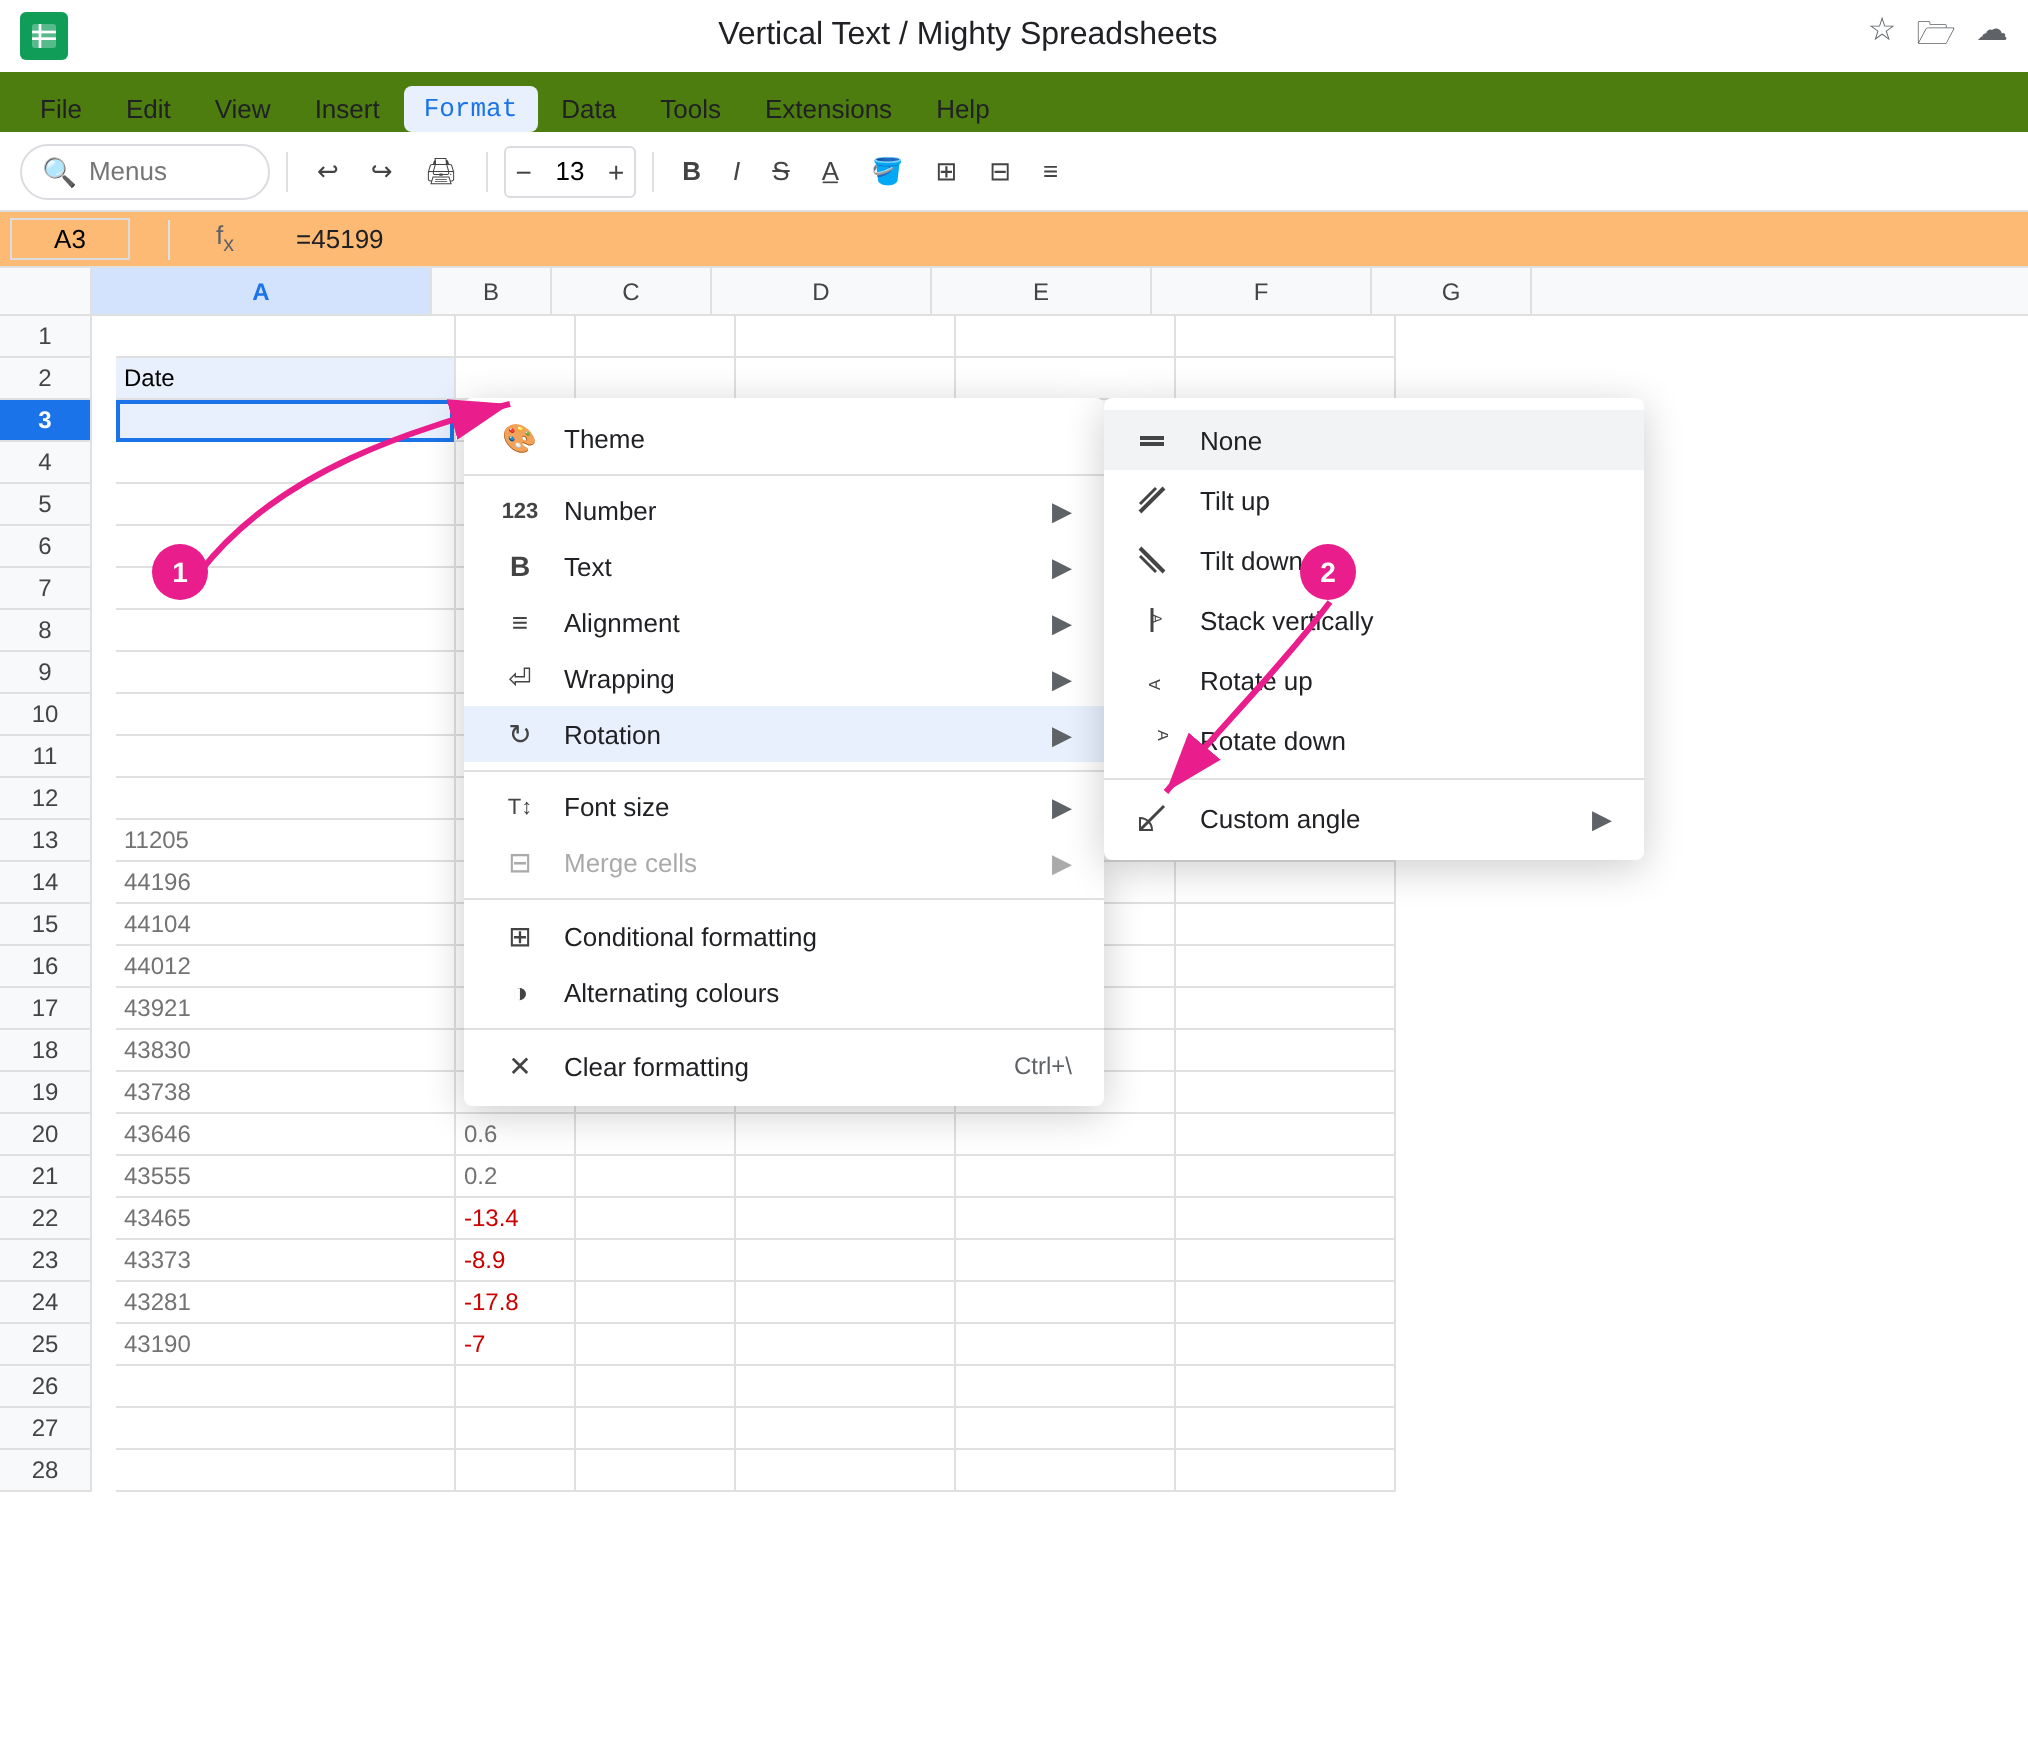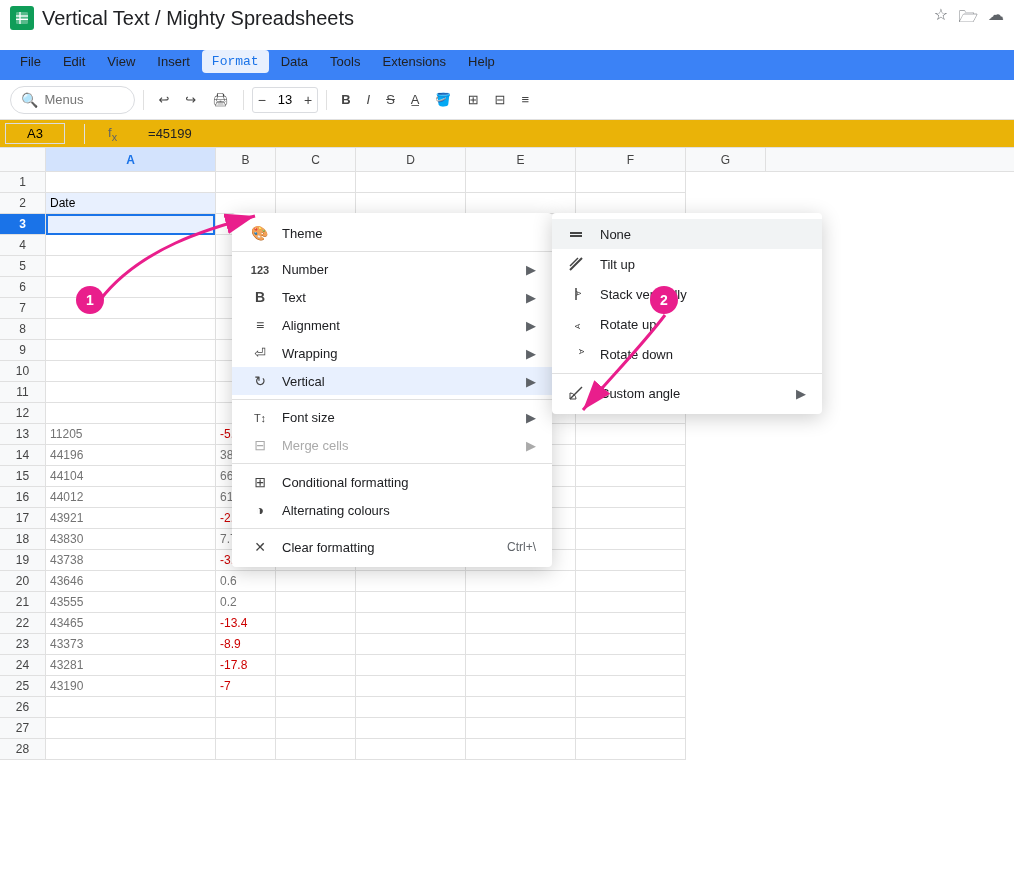--- a/index.html
+++ b/index.html
@@ -5,48 +5,48 @@
     * { margin: 0; padding: 0; box-sizing: border-box; }
     body { font-family: Arial, sans-serif; font-size: 13px; background: #fff; width: 1014px; height: 881px; overflow: hidden; }
 
     
     .title-bar {
       display: flex; align-items: center; padding: 4px 10px; height: 36px;
       background: #fff; gap: 8px;
     }
     .app-icon { width: 24px; height: 24px; background: #0f9d58; border-radius: 3px; display: flex; align-items: center; justify-content: center; }
     .app-icon svg { width: 16px; height: 16px; }
-    .title-text { font-size: 20px; color: #202124; flex: 1; }
+    .title-text { font-size: 16px; color: #202124; flex: 1; text-align: center; }
     .title-icons { display: flex; gap: 10px; color: #5f6368; font-size: 16px; }
 
     
     .menu-bar {
-      display: flex; align-items: flex-start; padding: 0 10px; height: 30px;
-      background: #3b82f6; gap: 2px; margin-top: 14px;
+      display: flex; align-items: flex-end; padding: 0 10px; height: 30px;
+      background: #4d7c0f; gap: 2px;
     }
     .menu-item { padding: 4px 10px; font-size: 13px; color: #202124; cursor: pointer; border-radius: 4px; }
     .menu-item.format-active { background: #e8f0fe; color: #1a73e8; font-family: Liberation Mono, monospace; }
 
     
     .toolbar {
       display: flex; align-items: center; padding: 3px 10px; height: 40px;
       background: #fff; border-bottom: 1px solid #e0e0e0; gap: 4px;
     }
     .toolbar-btn { padding: 4px 6px; cursor: pointer; border-radius: 4px; color: #444; font-size: 13px; border: none; background: transparent; }
     .toolbar-divider { width: 1px; height: 20px; background: #e0e0e0; margin: 0 4px; }
     .search-box { display: flex; align-items: center; border: 1px solid #dadce0; border-radius: 20px; padding: 2px 10px; gap: 6px; height: 28px; }
     .search-box input { border: none; outline: none; font-size: 13px; width: 80px; background: transparent; }
     .font-size-box { display: flex; align-items: center; border: 1px solid #dadce0; border-radius: 3px; height: 26px; }
     .font-size-btn { padding: 0 5px; cursor: pointer; font-size: 14px; color: #444; border: none; background: transparent; height: 100%; }
     .font-size-val { padding: 0 5px; font-size: 13px; min-width: 28px; text-align: center; }
 
     
     .formula-bar {
       display: flex; align-items: center; height: 28px; border-bottom: 1px solid #e0e0e0;
-      background: #eab308; padding: 0 5px; gap: 19px; justify-content: space-between;
+      background: #fdba74; padding: 0 5px; gap: 19px; justify-content: space-between;
     }
     .cell-ref { width: 60px; text-align: center; border: 1px solid #dadce0; padding: 2px 5px; font-size: 13px; }
     .formula-divider { width: 1px; height: 20px; background: #e0e0e0; }
     .formula-input { flex: 1; font-size: 13px; color: #202124; padding-left: 8px; }
 
     
     .sheet-container { position: relative; display: flex; flex-direction: column; }
 
     
     .col-headers { display: flex; height: 24px; background: #f8f9fa; border-bottom: 1px solid #e0e0e0; }
@@ -213,21 +213,21 @@
       <div class="row-num">21</div>
       <div class="row-num">22</div>
       <div class="row-num">23</div>
       <div class="row-num">24</div>
       <div class="row-num">25</div>
       <div class="row-num">26</div>
       <div class="row-num">27</div>
       <div class="row-num">28</div>
     </div>
 
-    <div class="grid-col" style="width:170px;">
+    <div class="grid-col" style="width:170px;margin-left:12px;">
       <div class="cell"></div>
       <div class="cell header-cell">Date</div>
       <div class="cell selected"></div>
       <div class="cell"></div>
       <div class="cell"></div>
       <div class="cell"></div>
       <div class="cell"></div>
       <div class="cell"></div>
       <div class="cell"></div>
       <div class="cell"></div>
@@ -425,21 +425,21 @@
       <span class="label">Alignment</span>
       <span class="arrow">▶</span>
     </div>
     <div class="menu-option">
       <span class="icon">⏎</span>
       <span class="label">Wrapping</span>
       <span class="arrow">▶</span>
     </div>
     <div class="menu-option active-item">
       <span class="icon">↻</span>
-      <span class="label">Vertical</span>
+      <span class="label">Rotation</span>
       <span class="arrow">▶</span>
     </div>
     <div class="menu-divider"></div>
     <div class="menu-option">
       <span class="icon" style="font-size:11px;">T↕</span>
       <span class="label">Font size</span>
       <span class="arrow">▶</span>
     </div>
     <div class="menu-option disabled">
       <span class="icon">⊟</span>
@@ -474,20 +474,29 @@
       <span class="r-label">None</span>
     </div>
     <div class="rotation-item">
       <span class="r-icon">
         <svg width="16" height="16" viewBox="0 0 16 16">
             <line x1="2" y1="14" x2="14" y2="2" stroke="#444" stroke-width="2"></line>
             <line x1="2" y1="10" x2="10" y2="2" stroke="#444" stroke-width="1.5"></line>
           </svg>
       </span>
       <span class="r-label">Tilt up</span>
+    </div>
+    <div class="rotation-item">
+      <span class="r-icon">
+        <svg width="16" height="16" viewBox="0 0 16 16">
+            <line x1="2" y1="2" x2="14" y2="14" stroke="#444" stroke-width="2"></line>
+            <line x1="2" y1="6" x2="10" y2="14" stroke="#444" stroke-width="1.5"></line>
+          </svg>
+      </span>
+      <span class="r-label">Tilt down</span>
     </div>
     <div class="rotation-item">
       <span class="r-icon">
         <svg width="16" height="16" viewBox="0 0 16 16">
             <text x="5" y="8" font-size="7" fill="#444" transform="rotate(90,8,8)">A</text>
             <line x1="8" y1="2" x2="8" y2="14" stroke="#444" stroke-width="1.5"></line>
           </svg>
       </span>
       <span class="r-label">Stack vertically</span>
     </div>

